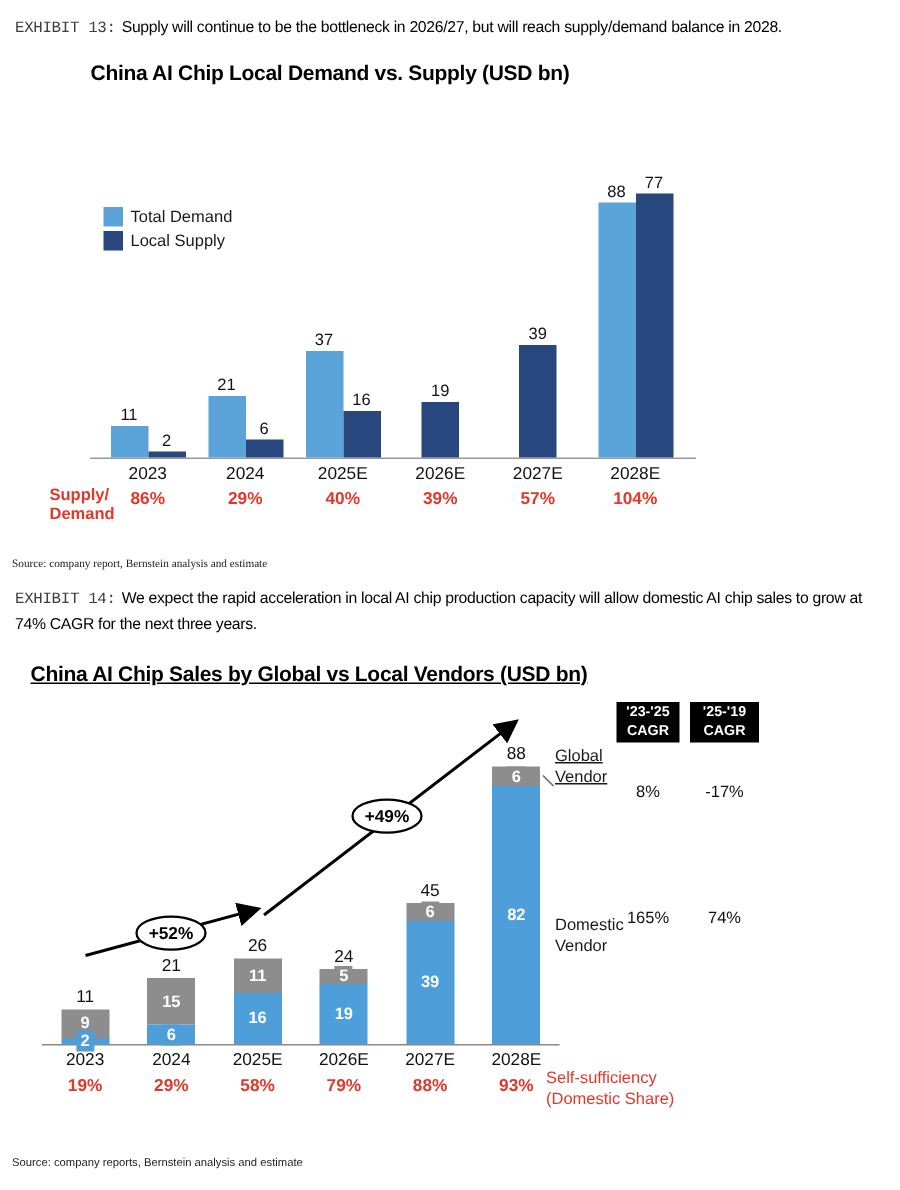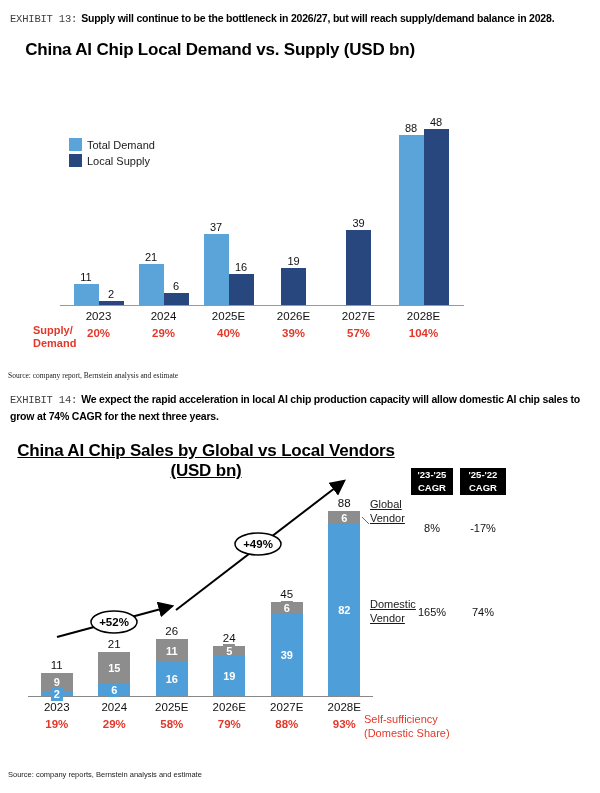--- a/index.html
+++ b/index.html
@@ -4,25 +4,25 @@
 <style>
   * { margin:0; padding:0; box-sizing:border-box; }
   html,body { background:#fff; }
   .page {
     position:relative; width:600px; height:793px; background:#ffffff;
     font-family:"Liberation Sans", sans-serif; color:#111; overflow:hidden;
   }
   
   .caption { position:absolute; left:10px; width:586px; font-size:10.5px; line-height:1.55; letter-spacing:-0.2px; }
   .cap-prefix { font-weight:400; color:#3d3d3d; padding-right:4px;font-family:Liberation Mono, monospace; }
-  .cap-text { font-weight:700; color:#000; }
+  .cap-text { font-weight:400; color:#000; }
   #caption13 { top:10px; }
   #caption14 { top:391px; }
   
-  .chart-title { position:absolute; font-weight:700; font-size:17px; letter-spacing:-0.2px; text-align:center; color:#000; }
+  .chart-title { position:absolute; font-weight:700; font-size:14px; letter-spacing:-0.2px; text-align:center; color:#000; }
   #title1 { top:40px; left:0; width:440px; }
   #title2 { top:441px; left:0; width:412px;text-decoration:underline; }
   
   .source { position:absolute; left:8px; font-size:7.5px; color:#222; }
   #source1 { top:371px;font-family:Liberation Serif, serif; }
   #source2 { top:770px; }
 
   
   #ch1 { position:absolute; left:0; top:100px; width:600px; height:270px; }
   #c1-axis { position:absolute; left:60px; top:205px; width:404px; height:1px; background:#999; }
@@ -59,21 +59,21 @@
   #c2-svg { position:absolute; left:0; top:0; width:600px; height:305px; pointer-events:none; }
   .ell-text { font-size:11.5px; font-weight:700; fill:#000; }
 
   
   .cagr-box { position:absolute; height:27px; background:#000; color:#fff; font-size:9.5px; font-weight:700;
               text-align:center; line-height:1.35; white-space:pre-line; padding-top:1px; }
   #cagr-box1 { left:411px; top:3px;  width:42px; }
   #cagr-box2 { left:460px; top:3px;  width:46px; }
   .cagr-rowlabel { position:absolute; left:370px; width:58px; font-size:11px; color:#1a1a1a; line-height:1.25; white-space:pre-line; }
   #cagr-lab-global { top:33px;text-decoration:underline; }
-  #cagr-lab-domestic { top:133px;text-decoration:underline; }
+  #cagr-lab-domestic { top:146px; }
   .cagr-val { position:absolute; font-size:11px; color:#111; text-align:center; }
   #cagr-g1 { left:411px; top:57px;  width:42px; }
   #cagr-g2 { left:458px; top:57px;  width:50px; }
   #cagr-d1 { left:411px; top:141px; width:42px; }
   #cagr-d2 { left:458px; top:141px; width:50px; }
   .red { color:var(--red); }
 </style>
 </head>
 <body>
 
@@ -150,36 +150,36 @@
             </div>
           </div>
         </div>
         <div class="c1-group">
           <div class="c1-pair">
             <div class="c1-barcol">
               <div class="c1-val">88</div>
               <div class="c1-bar" style="height: 169.84px; background: rgb(91, 164, 218);"></div>
             </div>
             <div class="c1-barcol">
-              <div class="c1-val">48</div>
+              <div class="c1-val">77</div>
               <div class="c1-bar" style="height: 175.63px; background: rgb(39, 71, 126);"></div>
             </div>
           </div>
         </div>
       </div>
     <div class="years-row" id="c1-years">
         <div class="c1-cell">2023</div>
         <div class="c1-cell">2024</div>
         <div class="c1-cell">2025E</div>
         <div class="c1-cell">2026E</div>
         <div class="c1-cell">2027E</div>
         <div class="c1-cell">2028E</div>
       </div>
     <div class="pct-row" id="c1-pcts">
-        <div class="c1-cell pct red">20%</div>
+        <div class="c1-cell pct red">86%</div>
         <div class="c1-cell pct red">29%</div>
         <div class="c1-cell pct red">40%</div>
         <div class="c1-cell pct red">39%</div>
         <div class="c1-cell pct red">57%</div>
         <div class="c1-cell pct red">104%</div>
       </div>
     <div id="c1-rowlabel" class="red">Supply/
 Demand</div>
   </div>
 
@@ -260,21 +260,21 @@
       <line x1="176" y1="145" x2="344" y2="16" stroke="#000" stroke-width="2" marker-end="url(#ah)"></line>
       <line x1="362" y1="52" x2="369" y2="59" stroke="#666" stroke-width="1"></line>
       <ellipse cx="114" cy="157" rx="23" ry="11" fill="#fff" stroke="#000" stroke-width="1.5"></ellipse>
       <text class="ell-text" x="114" y="161" text-anchor="middle">+52%</text>
       <ellipse cx="258" cy="79" rx="23" ry="11" fill="#fff" stroke="#000" stroke-width="1.5"></ellipse>
       <text class="ell-text" x="258" y="83" text-anchor="middle">+49%</text>
     </svg>
 
     <div class="cagr-box" id="cagr-box1">'23-'25
 CAGR</div>
-    <div class="cagr-box" id="cagr-box2">'25-'22
+    <div class="cagr-box" id="cagr-box2">'25-'19
 CAGR</div>
     <div class="cagr-rowlabel" id="cagr-lab-global">Global
 Vendor</div>
     <div class="cagr-val" id="cagr-g1">8%</div>
     <div class="cagr-val" id="cagr-g2">-17%</div>
     <div class="cagr-rowlabel" id="cagr-lab-domestic">Domestic
 Vendor</div>
     <div class="cagr-val" id="cagr-d1">165%</div>
     <div class="cagr-val" id="cagr-d2">74%</div>
 

